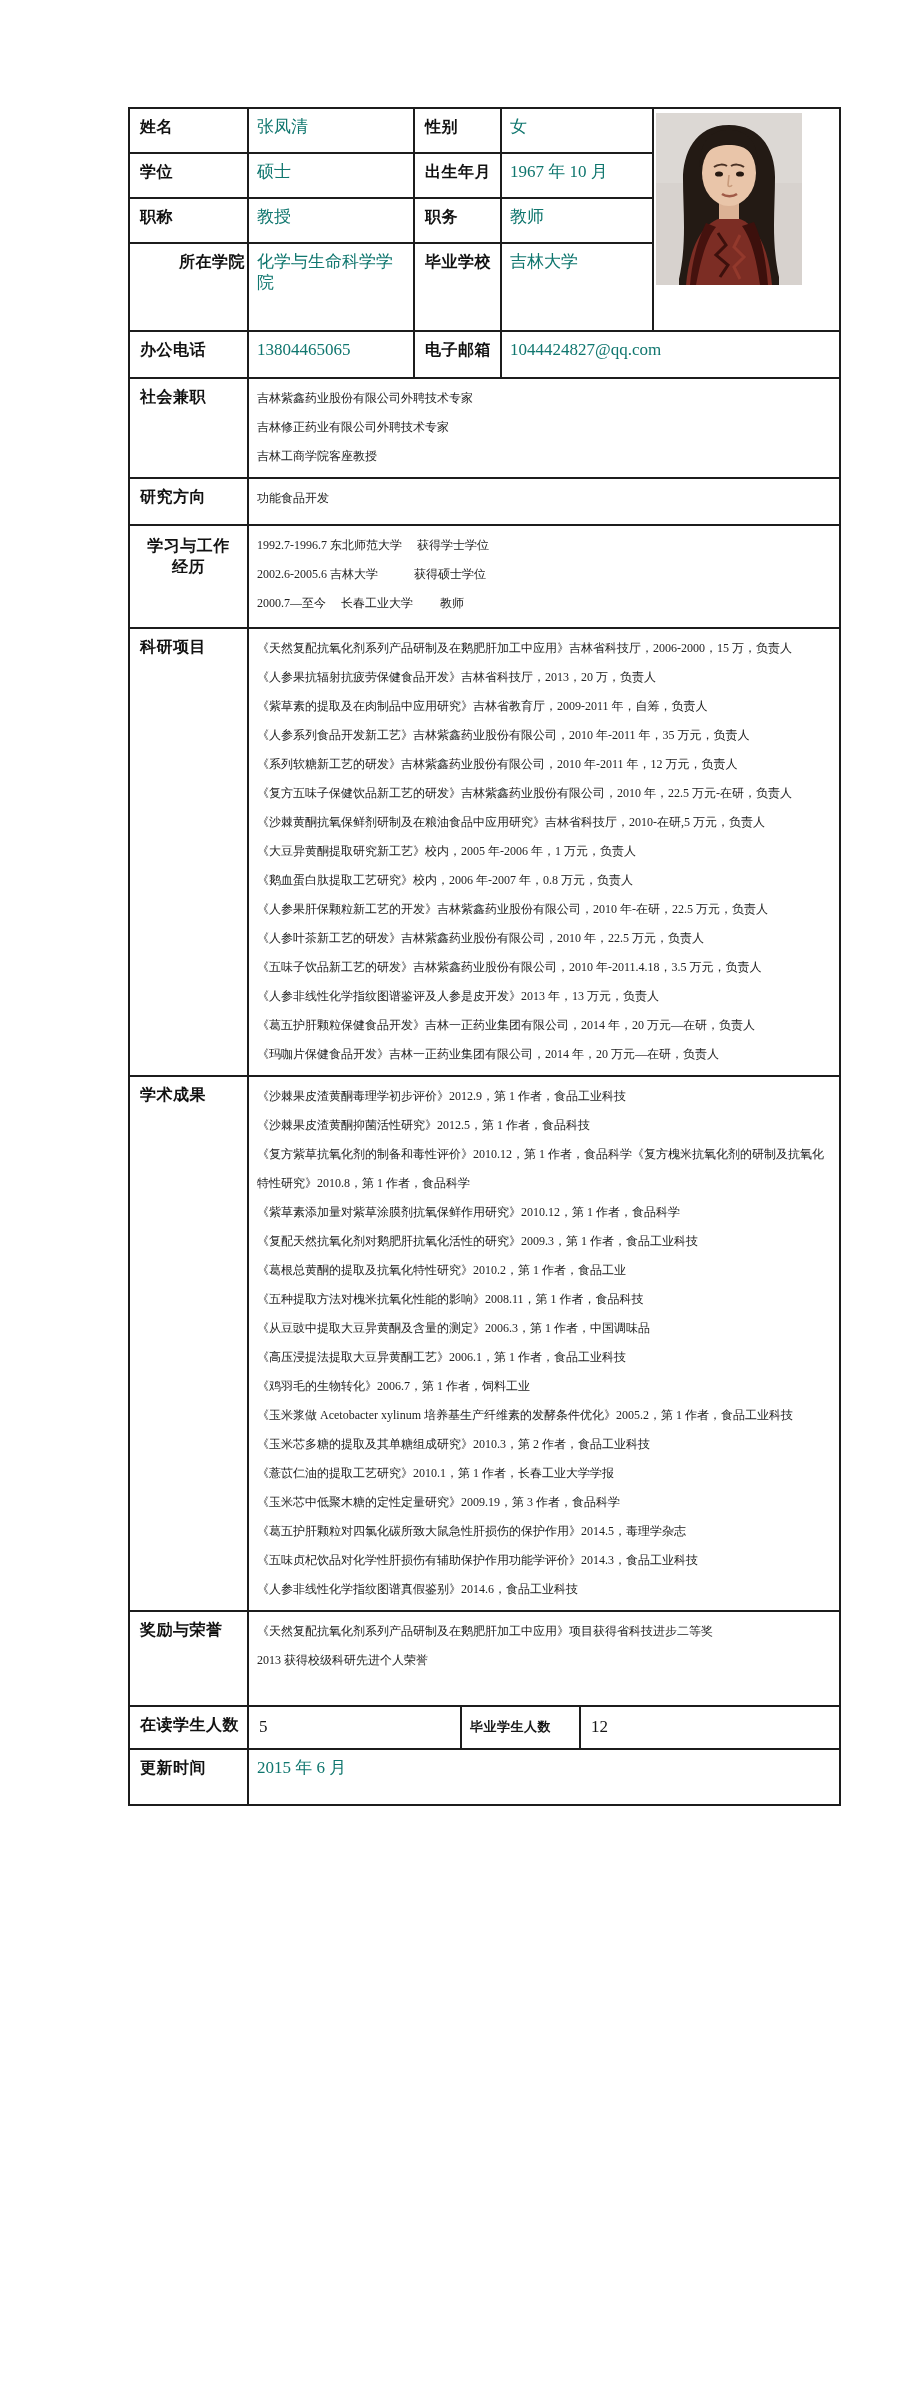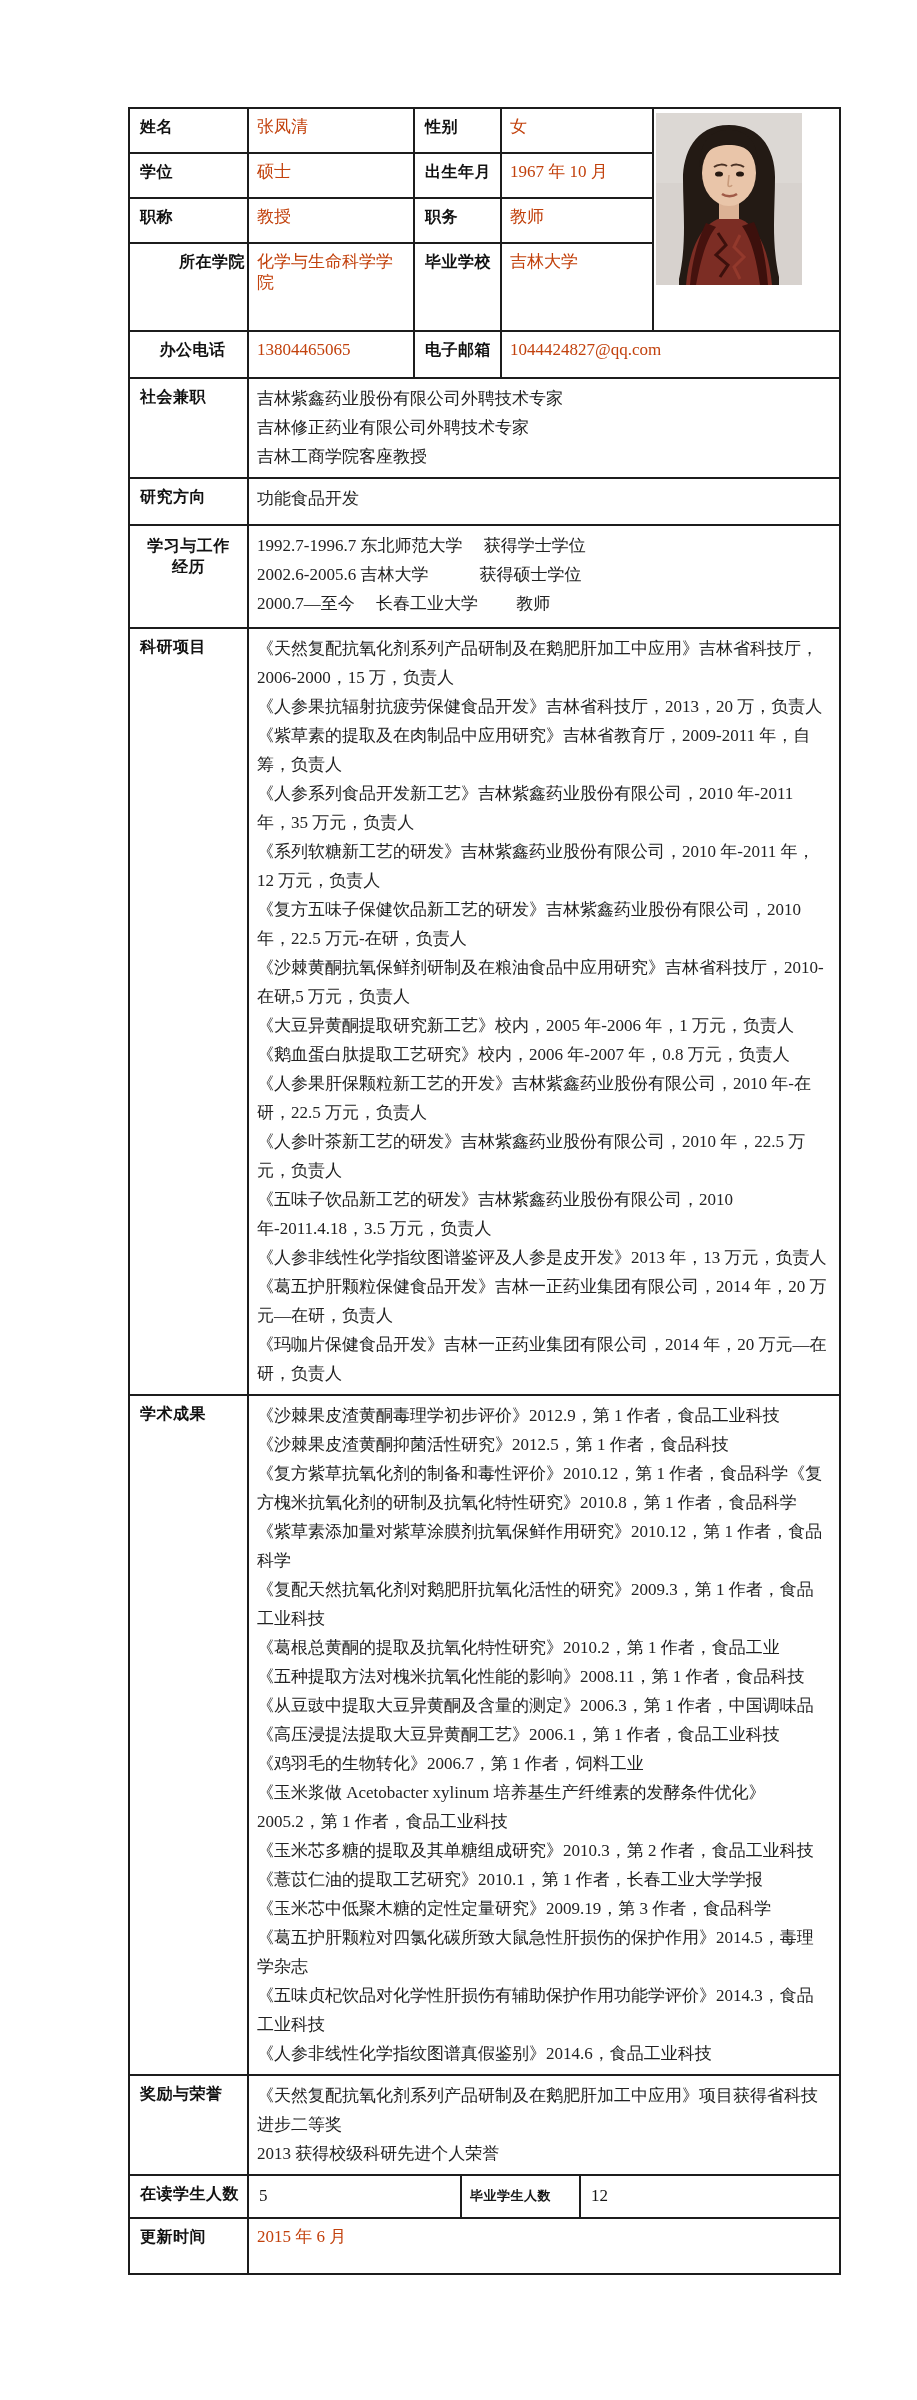--- a/index.html
+++ b/index.html
@@ -25,30 +25,30 @@
     font-weight:bold;font-size:16px;line-height:21px;
     padding:7px 2px 5px 10px;color:#111;
     letter-spacing:0.5px;
   }
   .lbl-center{
     text-align:center;padding:9px 13px 5px 13px;letter-spacing:0.5px;margin-top:36px;
   }
   
   .val{
     font-size:17px;line-height:21px;
-    padding:7px 4px 5px 8px;color:#c2410c;
+    padding:7px 4px 5px 8px;color:#0f766e;
   }
   .list-cell{padding:5px 10px 6px 8px;}
   .plist p{
-    margin:0;font-size:17px;line-height:29px;color:#222;
+    margin:0;font-size:12px;line-height:29px;color:#222;
     word-break:normal;
   }
   .r-short{height:31px;}
   .r-college{height:74px;text-align:right;}
-  .r-phone{height:33px;text-align:center;}
+  .r-phone{height:33px;}
   .r-social{height:67px;}
   .r-dir{height:33px;border-radius:7px;}
   .r-exp{height:87px;}
   .r-awards{height:81px;margin-top:15px;}
   .r-upd{height:42px;}
   
   .photo-cell{padding:4px 0 0 2px;background:#fff;}
   .photo{display:block;width:146px;height:172px;}
   
   .split-cell{padding:0;}

